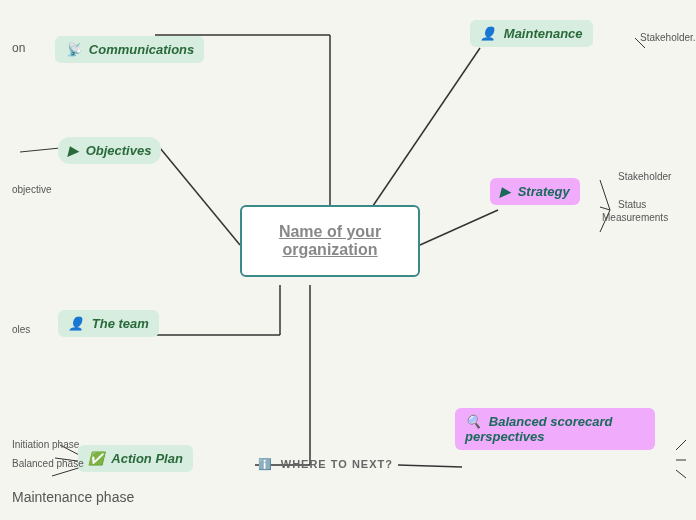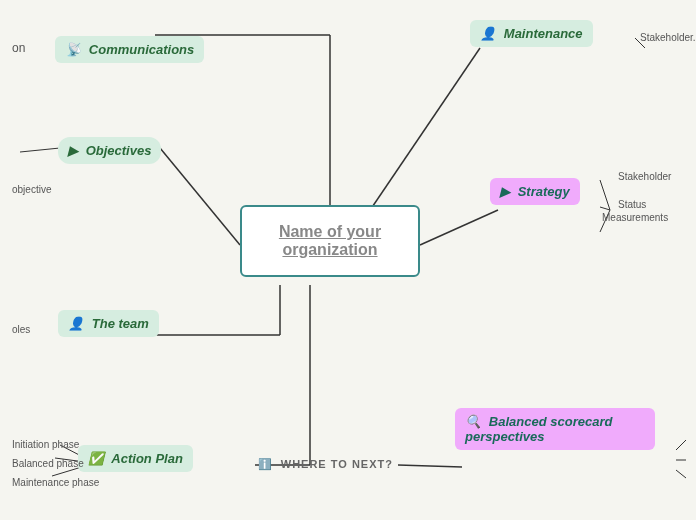--- a/index.html
+++ b/index.html
@@ -162,13 +162,13 @@
 <div class="node node-small" style="left:608px; top:193px; font-size:10px;">Status</div>
 
 <div class="node node-small" style="left:592px; top:206px; font-size:10px;">Measurements</div>
 
 <div class="node node-small" style="left:630px; top:26px; font-size:10px;">Stakeholder...</div>
 
 <div class="node node-small" style="left:2px; top:433px; font-size:10px;">Initiation phase</div>
 
 <div class="node node-small" style="left:2px; top:452px; font-size:10px;">Balanced phase</div>
 
-<div class="node node-small" style="left:2px; top:471px; font-size:10px;">Maintenance phase</div>
+<div class="node node-small" style="left:2px; top:483px; font-size:14px;">Maintenance phase</div>
 
 </body></html>

